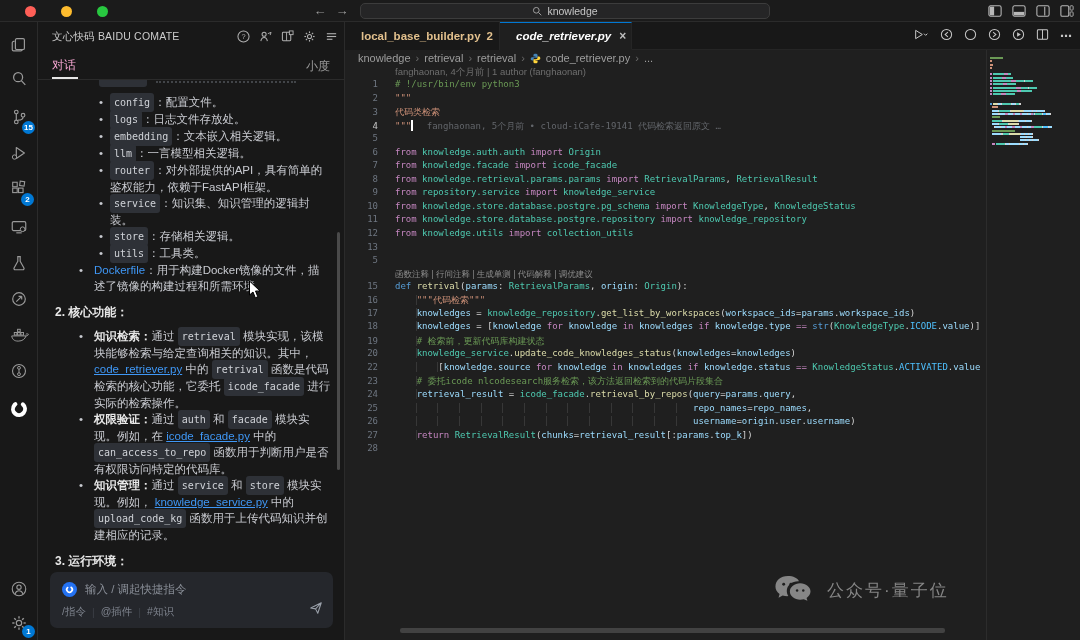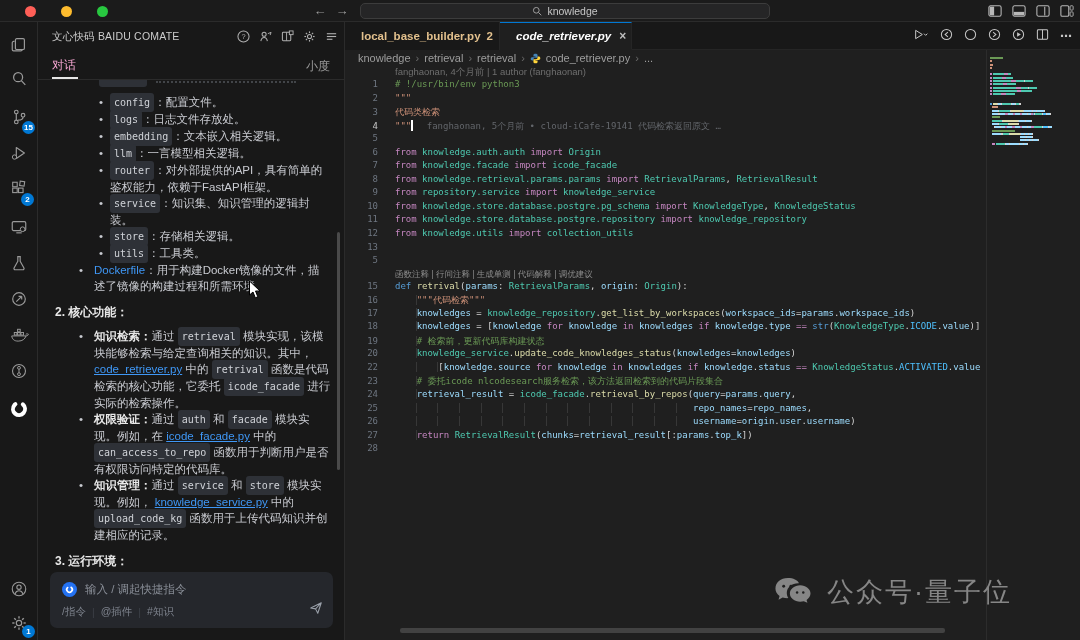--- a/index.html
+++ b/index.html
@@ -107,21 +107,21 @@
     border-left:1px solid rgba(255,255,255,0.06); }
   .minimap { position:absolute; left:3px; top:7px; right:10px; }
   .mm-row { height:2px; margin-bottom:1.3px; white-space:nowrap; }
   .mm-seg { display:inline-block; height:2px; vertical-align:top; }
   .mm-sp { background:transparent !important; }
   .hscrollbar { position:absolute; left:55px; top:606px; width:545px; height:5px;
     background:#424242; border-radius:2px; }
 
   .watermark { position:absolute; left:428px; top:552px; display:flex; align-items:center;
     gap:12px; color:#868686; }
-  .watermark-text { font-size:27px; letter-spacing:2px;text-align:right; }
+  .watermark-text { font-size:17px; letter-spacing:2px;text-align:right; }
 
   .mouse-cursor { position:absolute; left:248px; top:280px; z-index:50; }
 </style>
 </head>
 <body>
 
 <div class="app">
 
   <div class="titlebar">
     <span class="traffic t-red"></span>

